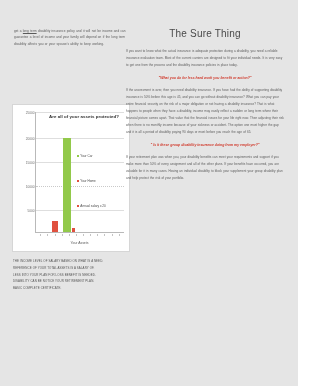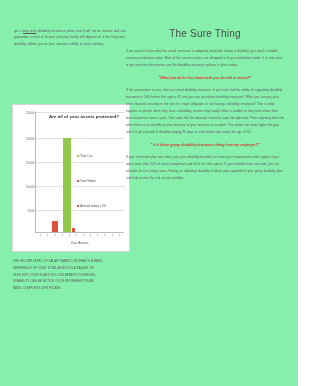--- a/index.html
+++ b/index.html
@@ -1,20 +1,20 @@
 <!DOCTYPE html>
 <html><head>
 <meta charset="utf-8">
 <style>
   html,body{margin:0;padding:0;background:#ffffff;}
   body{
     width:298px;height:386px;overflow:hidden;position:relative;
     font-family:"Liberation Sans", sans-serif;color:#3a3a3a;
   }
-  .page{position:absolute;inset:0;background:#86efac;}
+  .page{position:absolute;inset:0;background:#e5e5e5;}
 
   
   .left-col{position:absolute;left:14px;top:28px;width:116px;}
 
   .intro-para{
     font-size:3.1px;line-height:2.1;color:#5a5a5a;letter-spacing:.05px;
     margin:0 0 4px 0;text-align:left;word-spacing:.4px;
   }
 
   

